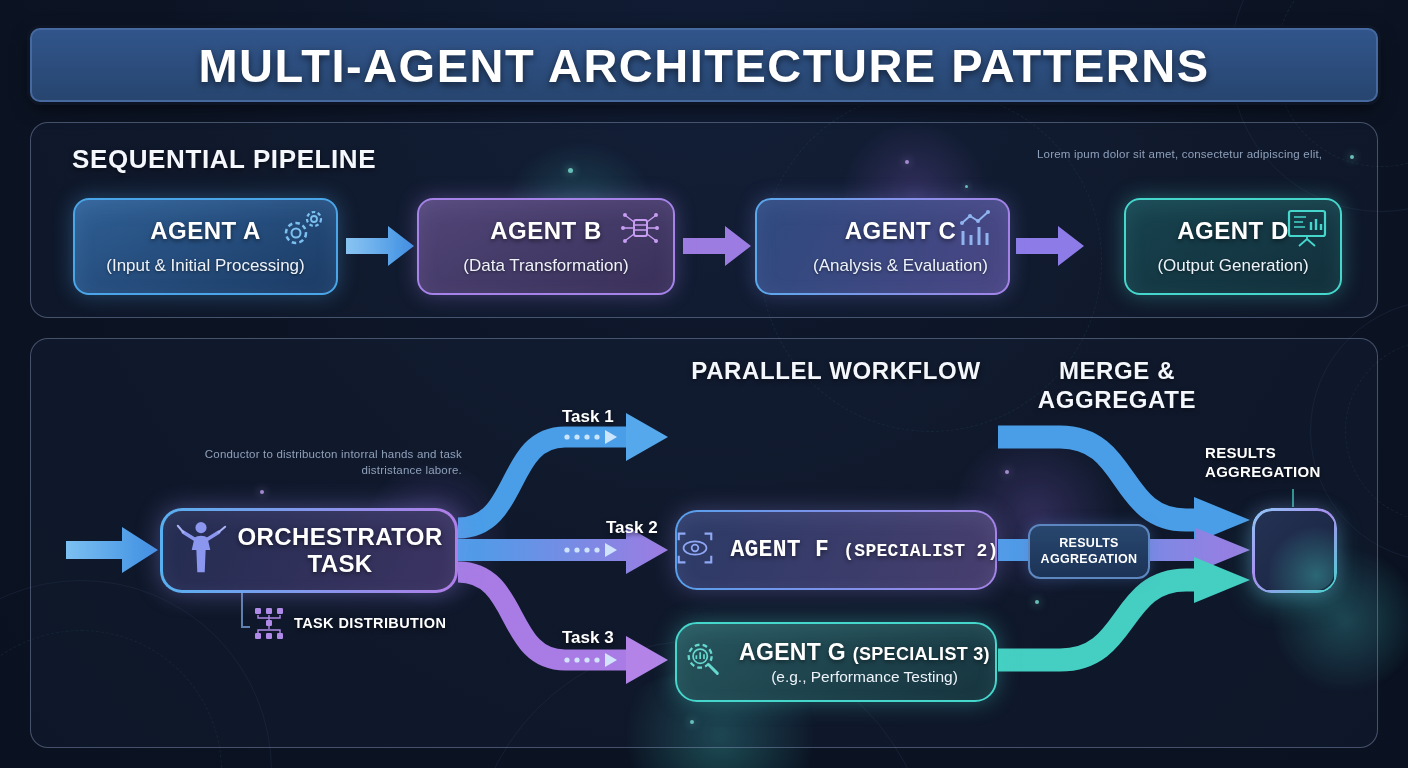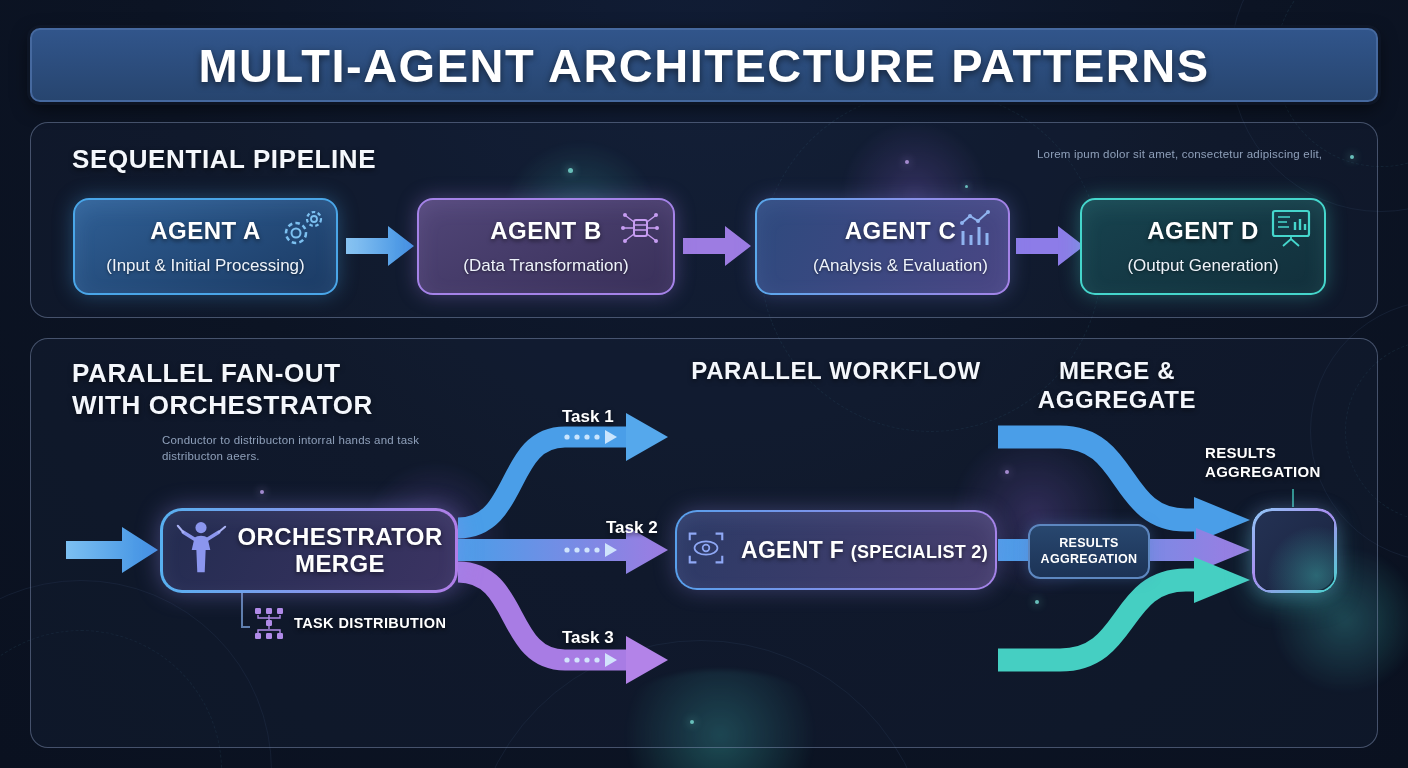--- a/index.html
+++ b/index.html
@@ -259,59 +259,55 @@
             <circle cx="17" cy="8" r="2"></circle>
             <circle cx="25" cy="13" r="2"></circle>
             <circle cx="35" cy="4" r="2"></circle>
           </g>
       </svg>
     </span>
     <div class="nm">AGENT C</div>
     <div class="ds">(Analysis &amp; Evaluation)</div>
   </div>
 
-  <div class="abs agent agent-d z3" style="left:1080px;top:198px;width:246px;height:97px;border-radius:15px;">
+  <div class="abs agent agent-d z3" style="left:1124px;top:198px;width:218px;height:97px;">
     <span class="corner-icon">
       <svg width="44" height="42" viewBox="0 0 44 42" fill="none" stroke="#45d6cc">
         <rect x="4" y="3" width="36" height="25" rx="2" stroke-width="2.2"></rect>
         <path d="M9 9h12M9 14h9M9 19h11" stroke-width="1.6"></path>
         <path d="M26 22v-8M31 22V11M36 22v-6" stroke-width="2.4"></path>
         <path d="M22 28v3M14 38l8-7 8 7" stroke-width="1.8"></path>
       </svg>
     </span>
     <div class="nm">AGENT D</div>
     <div class="ds">(Output Generation)</div>
   </div>
 
-  <div class="abs h-section z3" style="left:72px;top:358px;font-size:26px;">
-    <div>PARALLEL FAN-OUT</div>
-    <div>WITH ORCHESTRATOR</div>
-  </div>
-  <div class="abs note z3" style="left:162px;top:432px;width:300px;">
+  <div class="abs note z3" style="left:162px;top:446px;width:300px;text-align:right;">
     <div>Conductor to distribucton intorral hands and task</div>
-    <div>distribucton aeers.</div>
+    <div>distristance labore.</div>
   </div>
   <div class="abs h-section z3" style="left:666px;top:356px;width:340px;text-align:center;font-size:24px;">PARALLEL WORKFLOW</div>
   <div class="abs h-section z3" style="left:1012px;top:356px;width:210px;text-align:center;font-size:24px;">
     <div>MERGE &amp;</div>
     <div>AGGREGATE</div>
   </div>
 
   <div class="abs orch z3">
     <span>
       <svg width="52" height="62" viewBox="0 0 56 64" fill="#8b96ee" stroke="none">
         <circle cx="28" cy="9" r="6"></circle>
         <path d="M21 20c3-3 11-3 14 0l3 13h-5l-1 24h-8l-1-24h-5z"></path>
         <path d="M22 22L9 14M34 22l13-8" stroke="#8b96ee" stroke-width="4" stroke-linecap="round"></path>
         <path d="M9 14L3 7M47 14l7-6" stroke="#aab2f5" stroke-width="2.2" stroke-linecap="round"></path>
       </svg>
     </span>
     <div class="nm">
       <div>ORCHESTRATOR</div>
-      <div>MERGE</div>
+      <div>TASK</div>
     </div>
   </div>
 
   <span class="abs z3" style="left:252px;top:606px;">
     <svg width="34" height="36" viewBox="0 0 34 36" fill="none" stroke="#b08ae8">
       <path d="M6 9v3h22V9M17 9v8M17 20v3M6 27v-3h22v3" stroke-width="1.4"></path>
       <g fill="#b08ae8" stroke="none">
         <rect x="3" y="2" width="6" height="6" rx="1.2"></rect>
           <rect x="14" y="2" width="6" height="6" rx="1.2"></rect>
           <rect x="25" y="2" width="6" height="6" rx="1.2"></rect>
@@ -322,33 +318,47 @@
       </g>
     </svg>
   </span>
   <div class="abs td-label z3" style="left:294px;top:615px;">TASK DISTRIBUTION</div>
 
   <div class="abs task-label z3" style="left:562px;top:407px;">Task 1</div>
   <div class="abs task-label z3" style="left:562px;top:518px;margin-left:44px;">Task 2</div>
   <div class="abs task-label z3" style="left:562px;top:628px;">Task 3</div>
 
 
-  <div class="abs spec spec-f z3" style="left:675px;top:510px;width:322px;height:80px;">
+  <div class="abs spec spec-f z3" style="left:675px;top:510px;width:322px;height:80px;font-family:Liberation Mono, monospace;">
     <span>
       <svg width="44" height="40" viewBox="0 0 46 40" fill="none" stroke="#8fa8f5">
         <path d="M13 5H6v7M33 5h7v7M13 35H6v-7M33 35h7v-7" stroke-width="2.2"></path>
         <ellipse cx="23" cy="20" rx="12" ry="7" stroke-width="1.8"></ellipse>
         <circle cx="23" cy="20" r="3.5" stroke-width="1.8"></circle>
       </svg>
     </span>
     <div class="txt">
       <div class="ln1"><span>AGENT F</span> <span class="role">(SPECIALIST 2)</span></div>
     </div>
   </div>
 
+  <div class="abs spec spec-g z3" style="left:675px;top:622px;width:322px;height:80px;">
+    <span>
+      <svg width="44" height="42" viewBox="0 0 46 44" fill="none" stroke="#66d9cf">
+        <circle cx="19" cy="18" r="12" stroke-width="2.4" stroke-dasharray="5 3.4"></circle>
+        <circle cx="19" cy="18" r="7.5" stroke-width="1.8"></circle>
+        <path d="M15 21v-4M19 21v-7M23 21v-5" stroke-width="1.8"></path>
+        <path d="M28 27l9 9" stroke-width="3" stroke-linecap="round"></path>
+      </svg>
+    </span>
+    <div class="txt">
+      <div class="ln1"><span>AGENT G</span> <span class="role">(SPECIALIST 3)</span></div>
+      <div class="ln2">(e.g., Performance Testing)</div>
+    </div>
+  </div>
 
   <div class="abs results-box z3">
     <span>RESULTS</span>
     <span>AGGREGATION</span>
   </div>
   <div class="abs results-label z3">
     <div>RESULTS</div>
     <div>AGGREGATION</div>
   </div>
   <div class="abs final-node z3"></div>

